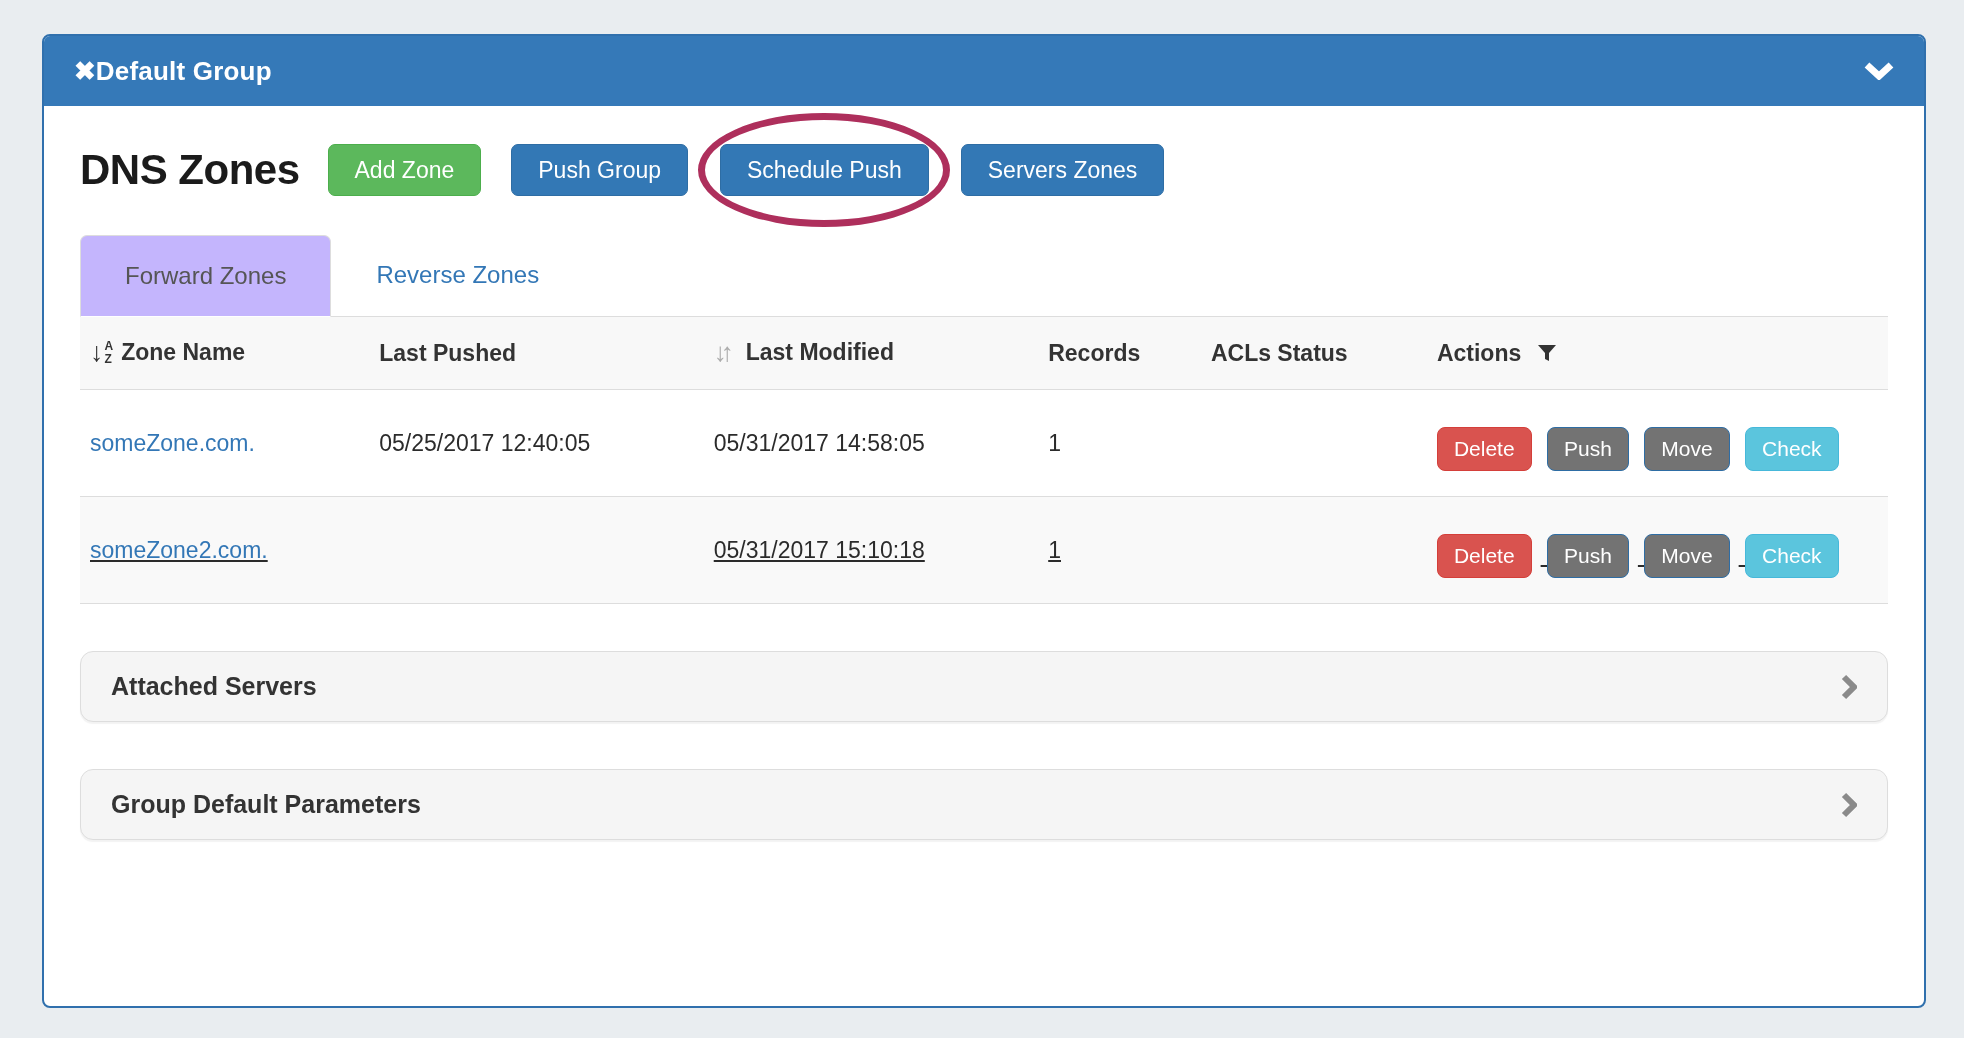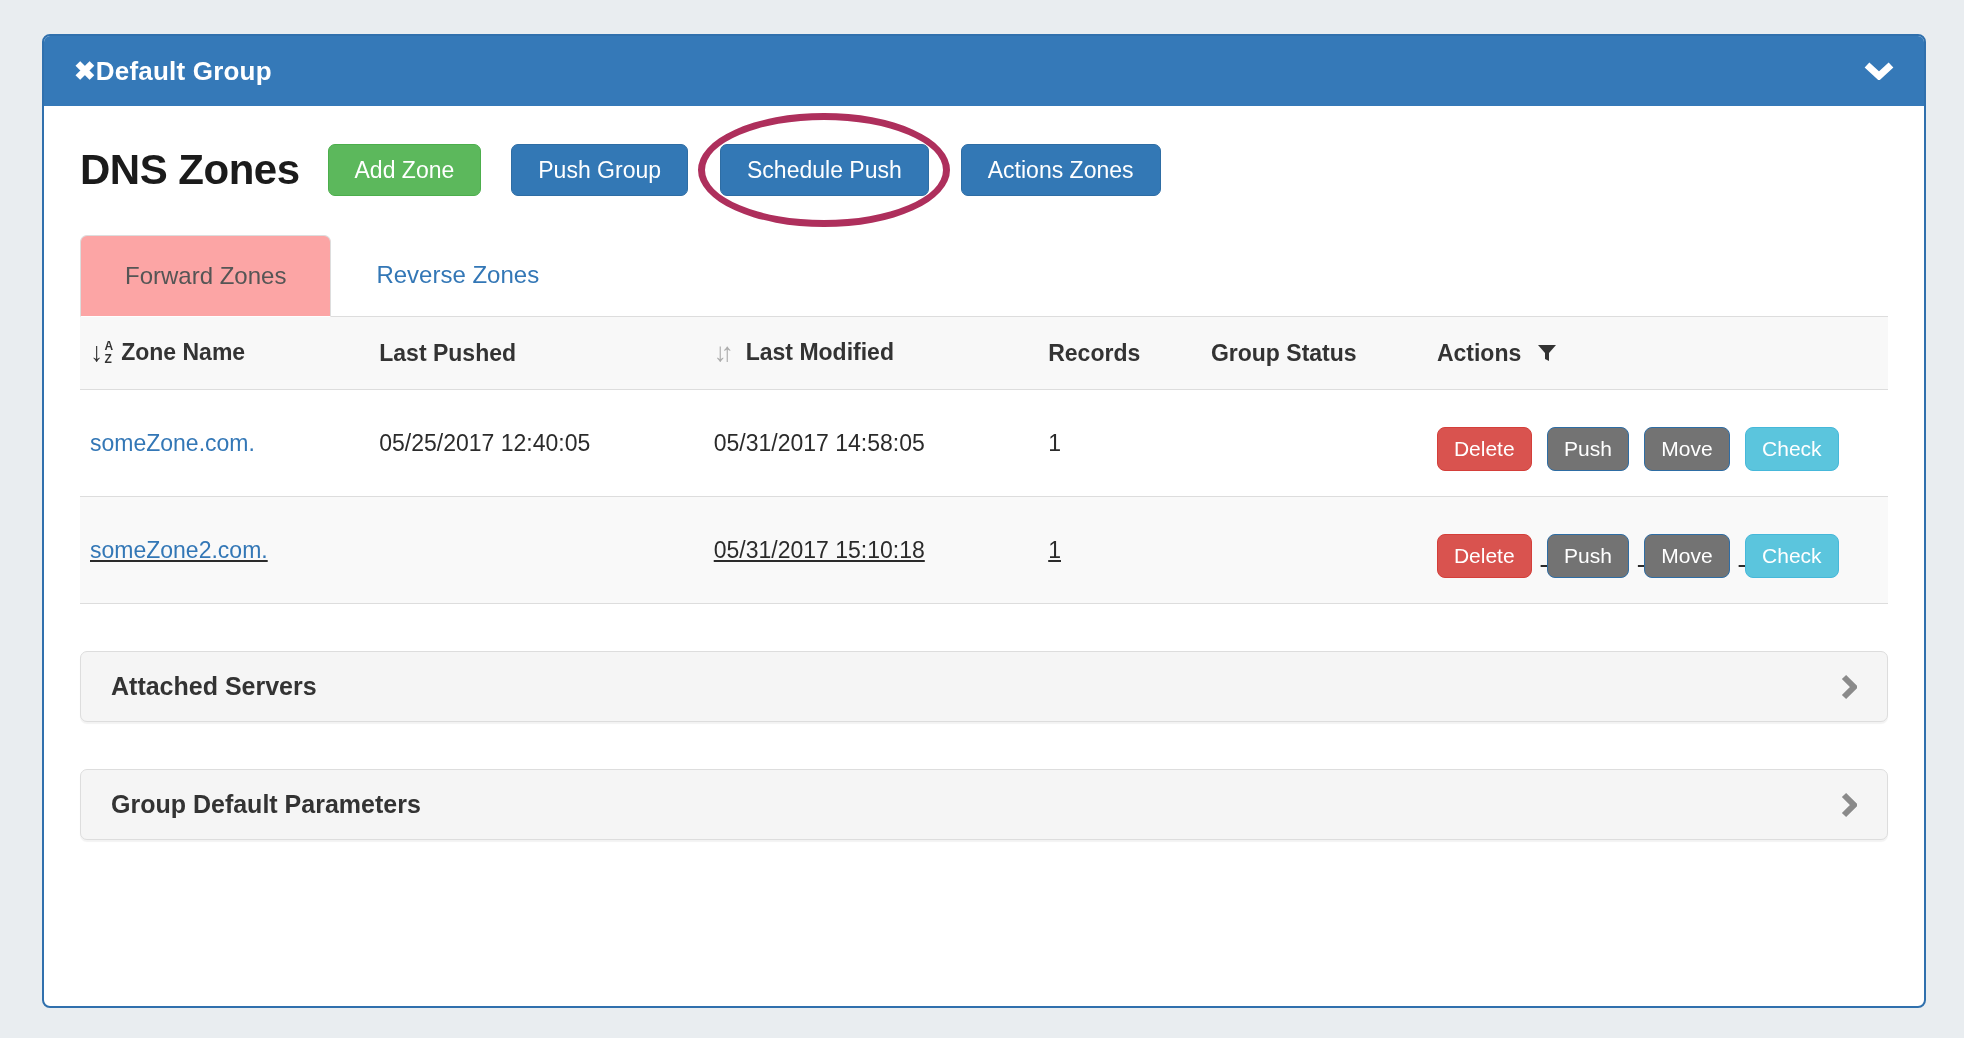--- a/index.html
+++ b/index.html
@@ -89,21 +89,21 @@
     align-items: flex-end;
     border-bottom: 1px solid #dddddd;
   }
   .tab {
     font-size: 24px;
     padding: 26px 44px;
     cursor: pointer;
   }
   .tab.active {
     color: #555555;
-    background: #fca5a5;
+    background: #c4b5fd;
     border: 1px solid #dddddd;
     border-bottom: 1px solid #ffffff;
     border-radius: 7px 7px 0 0;
     margin-bottom: -1px;
   }
   .tab.inactive {
     color: #3377b6;
     border: 1px solid transparent;
   }
 
@@ -164,21 +164,21 @@
     white-space: nowrap;
   }
   .btn-red    { background: #d9534f; border-color: #d43f3a; }
   .btn-act    { background: #737373; border-color: #2e6da4; margin-top: 12px; }
   .btn-cyan   { background: #5bc5dd; border-color: #46b8da; }
 
   .collapse-panel {
     margin-top: 47px;
     background: #f5f5f5;
     border: 1px solid #dddddd;
-    border-radius: 7px;
+    border-radius: 13px;
     box-shadow: 0 2px 1px rgba(0,0,0,0.05);
     padding: 20px 30px;
     display: flex;
     align-items: center;
     cursor: pointer;
   }
   .collapse-panel:first-of-type { margin-top: 44px; }
   .collapse-title { font-size: 25px; font-weight: bold; color: #333333; }
   .panel-spacer { flex: 1; }
   .panel-chevron { display: flex; align-items: center; }
@@ -202,21 +202,21 @@
   <div class="card-body">
 
     <div class="toolbar-row">
       <span class="page-title">DNS Zones</span>
       <button class="btn btn-green">Add Zone</button>
       <button class="btn btn-blue">Push Group</button>
       <span class="annotated-wrap">
         <button class="btn btn-blue">Schedule Push</button>
         <span class="annotation-ellipse"></span>
       </span>
-      <button class="btn btn-blue">Actions Zones</button>
+      <button class="btn btn-blue">Servers Zones</button>
     </div>
 
     <div class="tabs">
       <span class="tab active">Forward Zones</span>
       <span class="tab inactive">Reverse Zones</span>
     </div>
 
     <table class="zones">
       <colgroup>
         <col class="col-zone">
@@ -246,21 +246,21 @@
           <th>
             <span class="th-inner">
               <span class="sort-both">↓↑</span>
               <span>Last Modified</span>
             </span>
           </th>
           <th>
             <span>Records</span>
           </th>
           <th>
-            <span>Group Status</span>
+            <span>ACLs Status</span>
           </th>
           <th>
             <span class="th-inner">
               <span>Actions</span>
               <span class="filter-icon">
                 <svg width="20" height="20" viewBox="0 0 20 20">
                   <path d="M1 2 H19 L12 10 V18 L8 16 V10 Z" fill="#333333"></path>
                 </svg>
               </span>
             </span>

